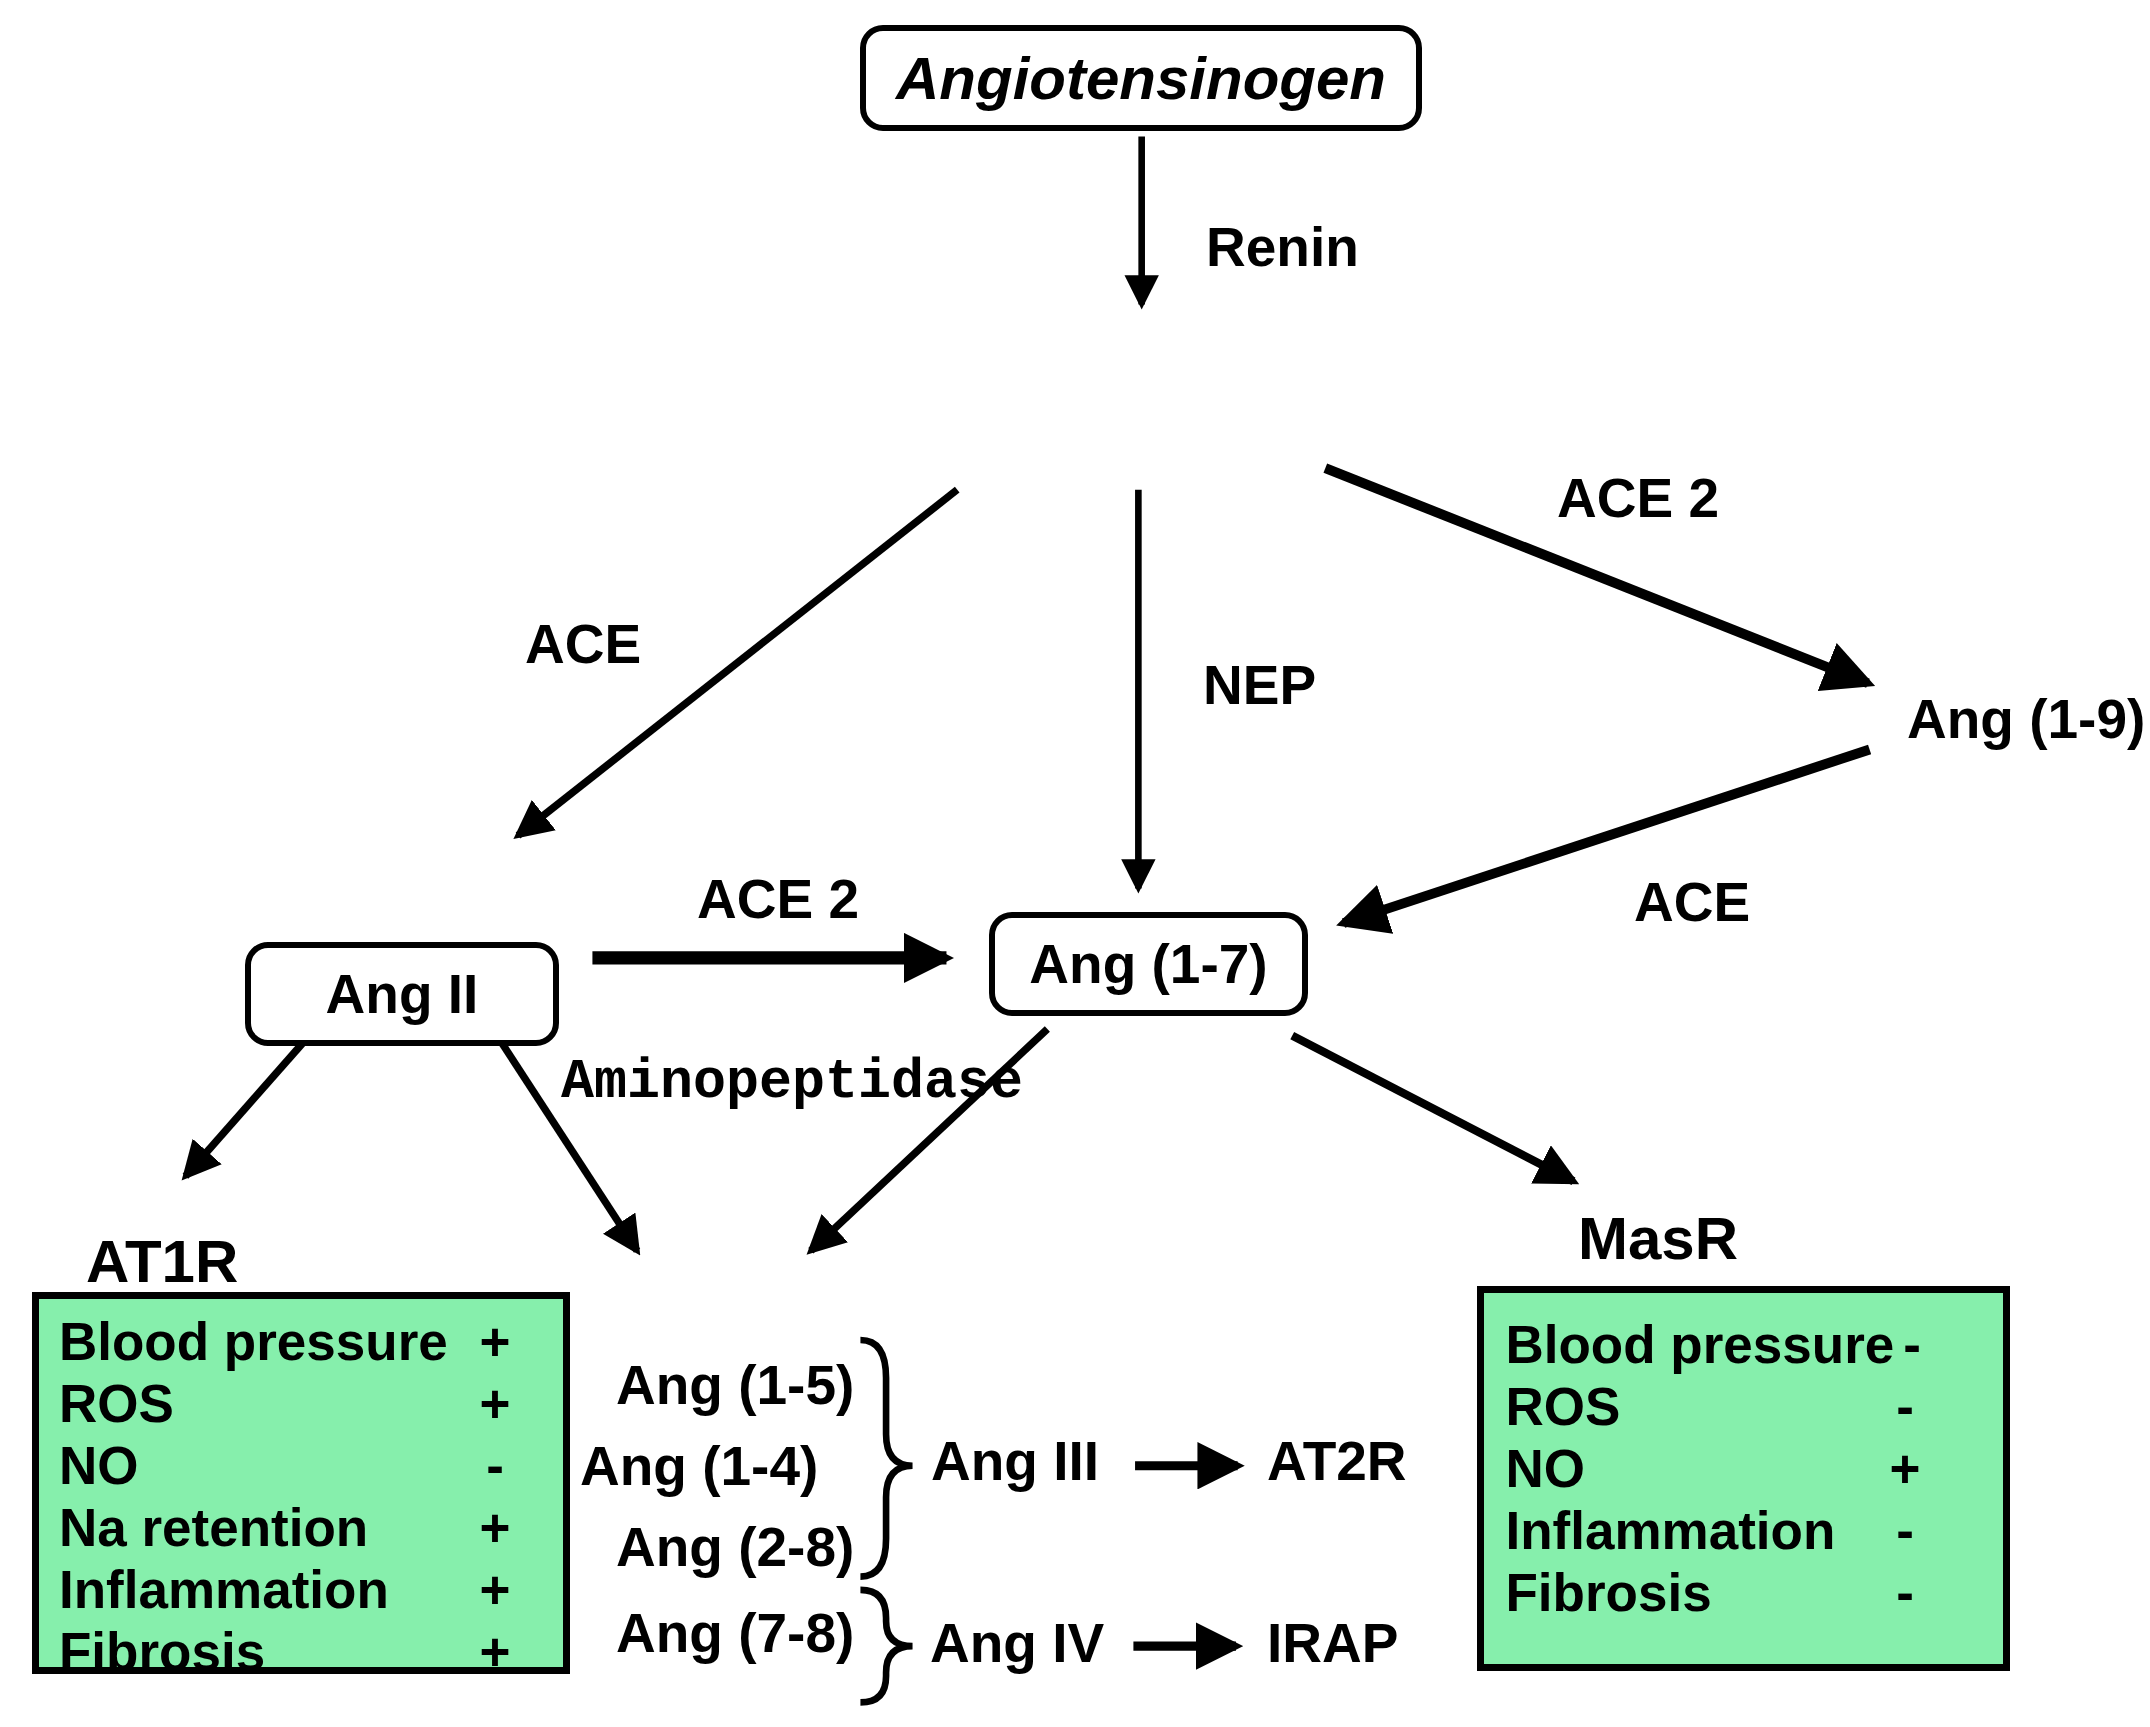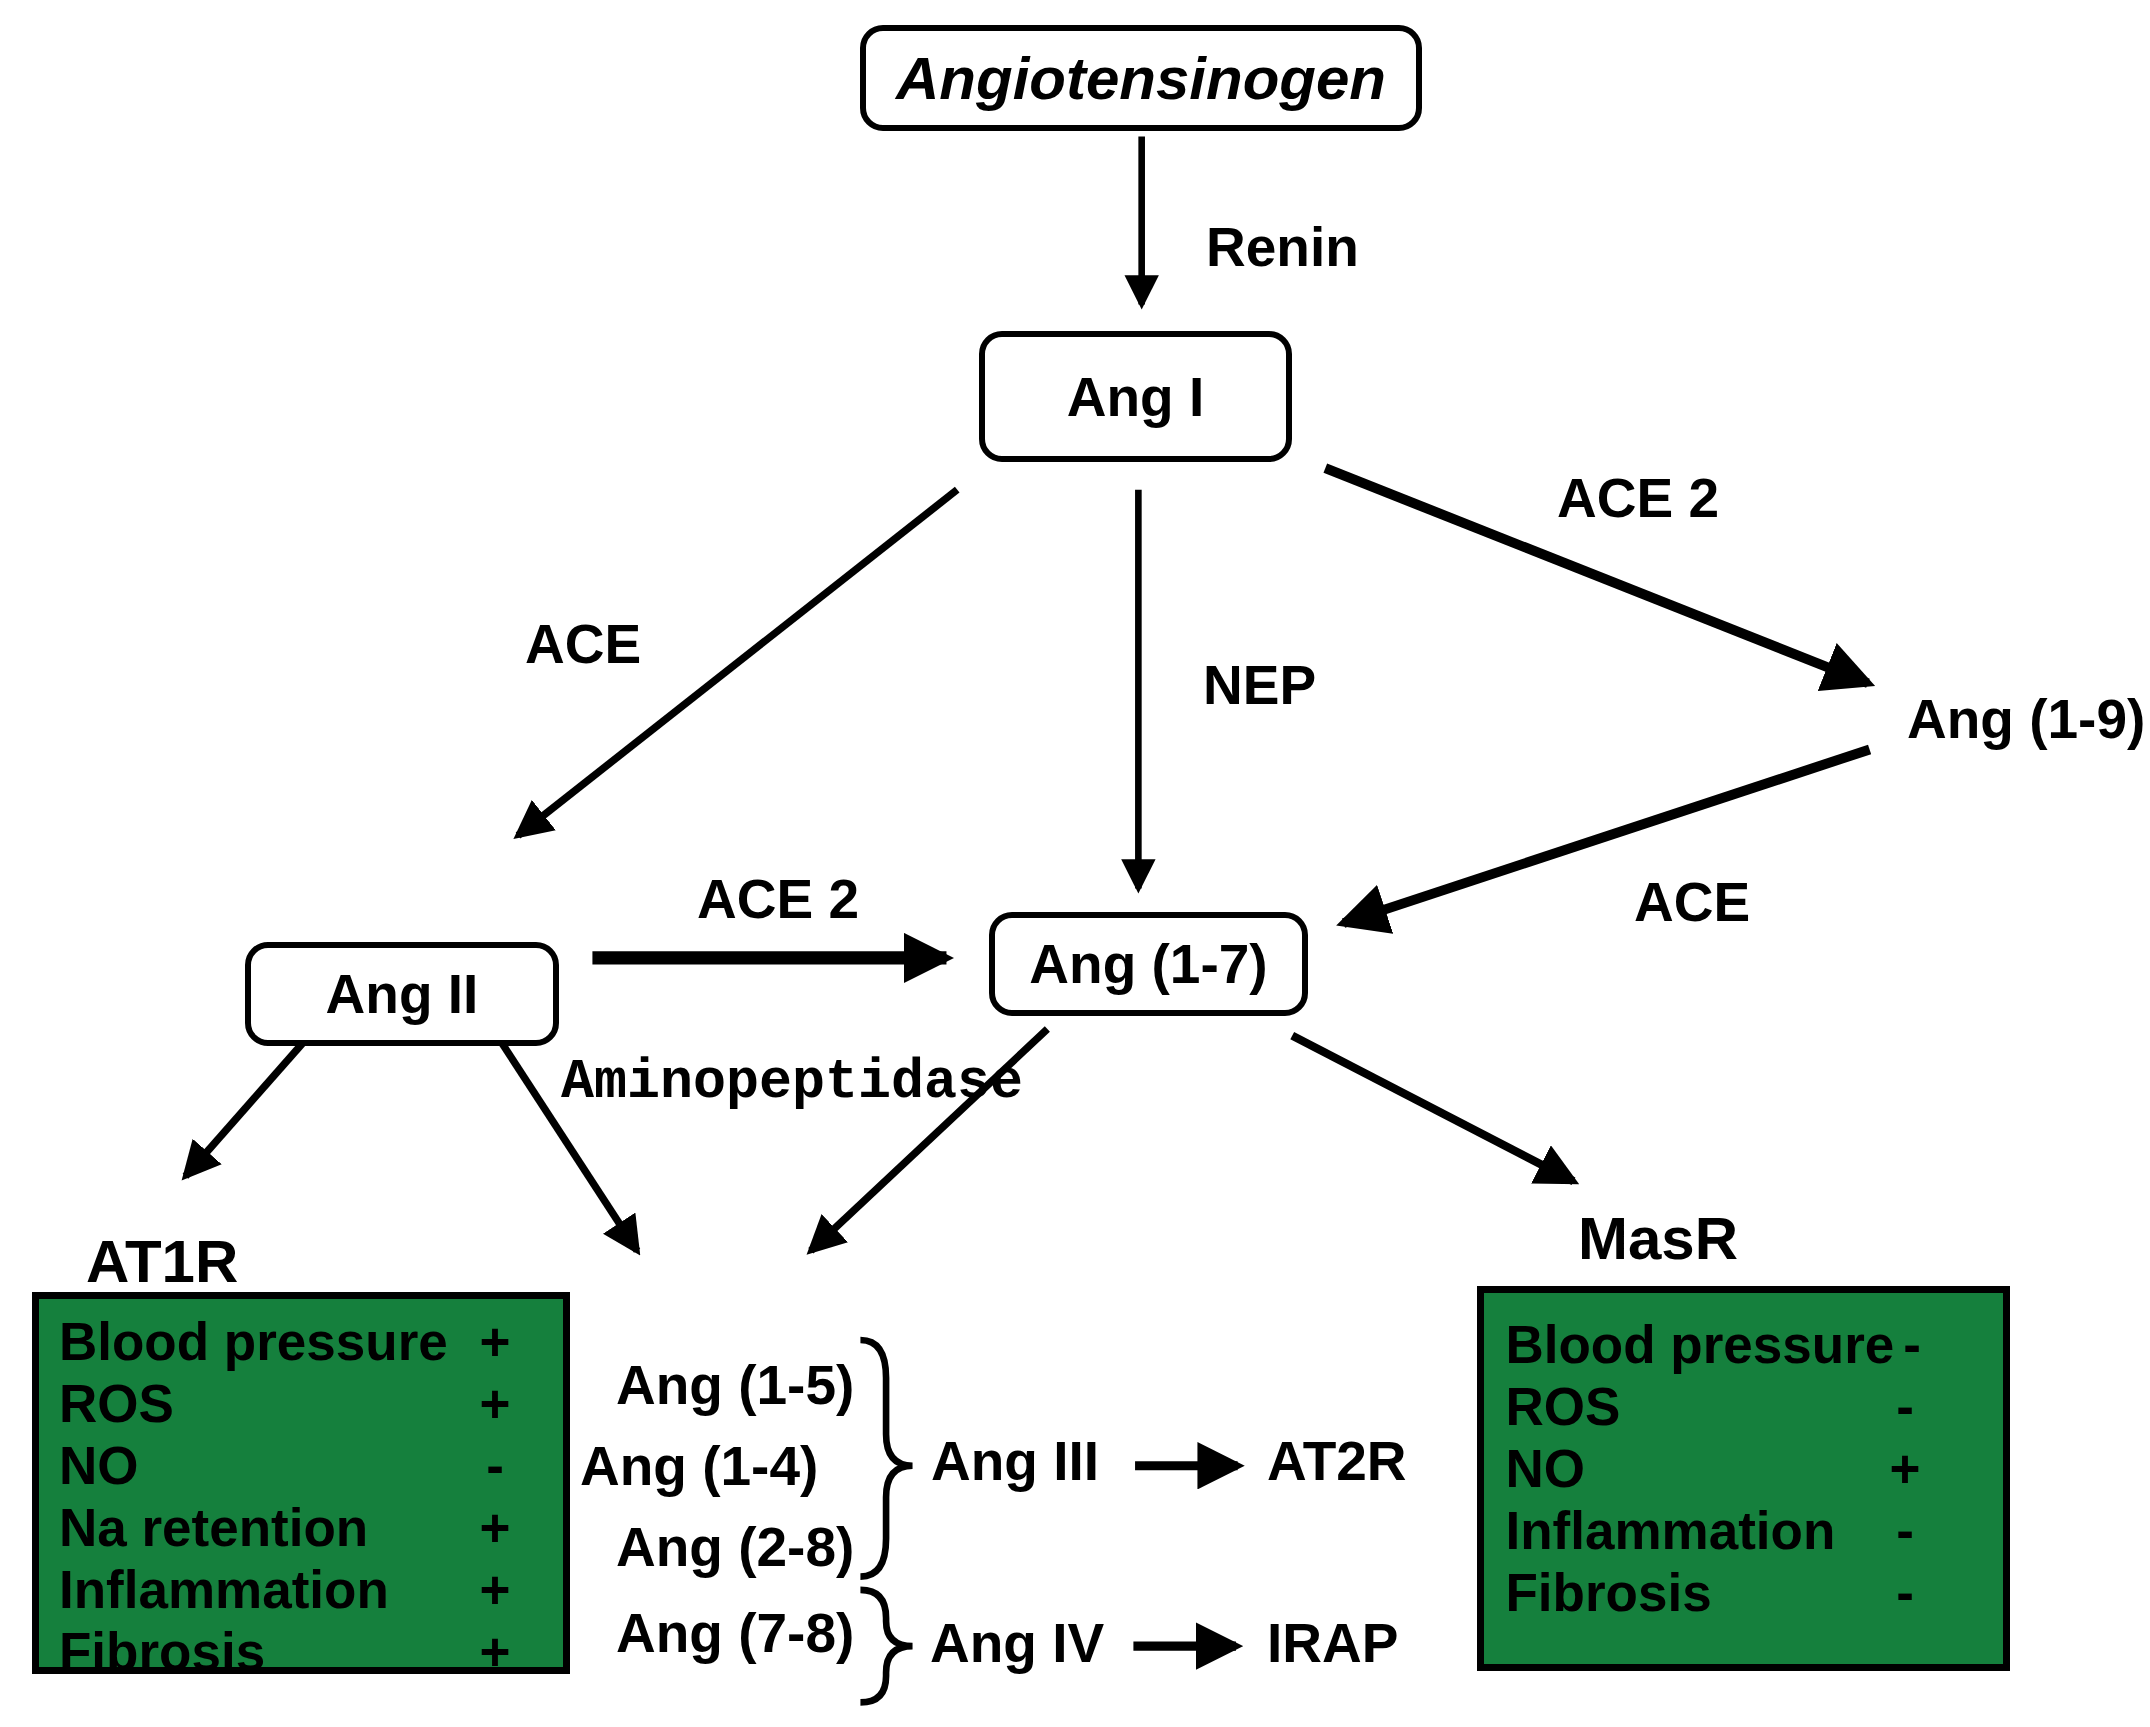--- a/index.html
+++ b/index.html
@@ -43,21 +43,21 @@
     font-weight: bold;
     font-size: 55px;
     white-space: nowrap;
     line-height: 1.1;
     text-align: right;
   }
   .hdr { font-size: 60px; }
   .panel {
     position: absolute;
     box-sizing: border-box;
-    background: #15803d;
+    background: #86efac;
     border: 7.4px solid #000000;
   }
   .panel .trow {
     display: flex;
     justify-content: space-between;
     align-items: center;
     height: 62px;
     font-weight: bold;
     font-size: 53px;
     white-space: nowrap;
@@ -106,23 +106,20 @@
     <line x1="1562" y1="1252" x2="1902" y2="1428" stroke="#000" stroke-width="10" marker-end="url(#ah)"></line>
     <line x1="1372" y1="1772" x2="1496" y2="1772" stroke="#000" stroke-width="11" marker-end="url(#ah)"></line>
     <line x1="1370" y1="1990" x2="1494" y2="1990" stroke="#000" stroke-width="11" marker-end="url(#ah)"></line>
 
     <path d="M 1040 1620 Q 1071 1620 1071 1666 L 1071 1734 Q 1071 1772 1103 1772 Q 1071 1772 1071 1810 L 1071 1860 Q 1071 1906 1040 1906" fill="none" stroke="#000" stroke-width="8"></path>
     <path d="M 1040 1922 Q 1071 1922 1071 1956 L 1071 1960 Q 1071 1990 1103 1990 Q 1071 1990 1071 2022 L 1071 2026 Q 1071 2058 1040 2058" fill="none" stroke="#000" stroke-width="8"></path>
   </svg>
 
   <div class="node big" style="left:860px; top:25px; width:562px; height:106px;font-style:italic;">
     <span>Angiotensinogen</span>
-  </div>
-  <div class="node" style="left:979px; top:331px; width:313px; height:131px;">
-    <span>Ang I</span>
   </div>
   <div class="node" style="left:245px; top:917px; width:314px; height:104px;margin-top:25px;">
     <span>Ang II</span>
   </div>
   <div class="node" style="left:989px; top:912px; width:319px; height:104px;">
     <span>Ang (1-7)</span>
   </div>
 
   <div class="lbl" style="left:1206px; top:217px;">Renin</div>
   <div class="lbl" style="left:525px; top:614px;">ACE</div>

